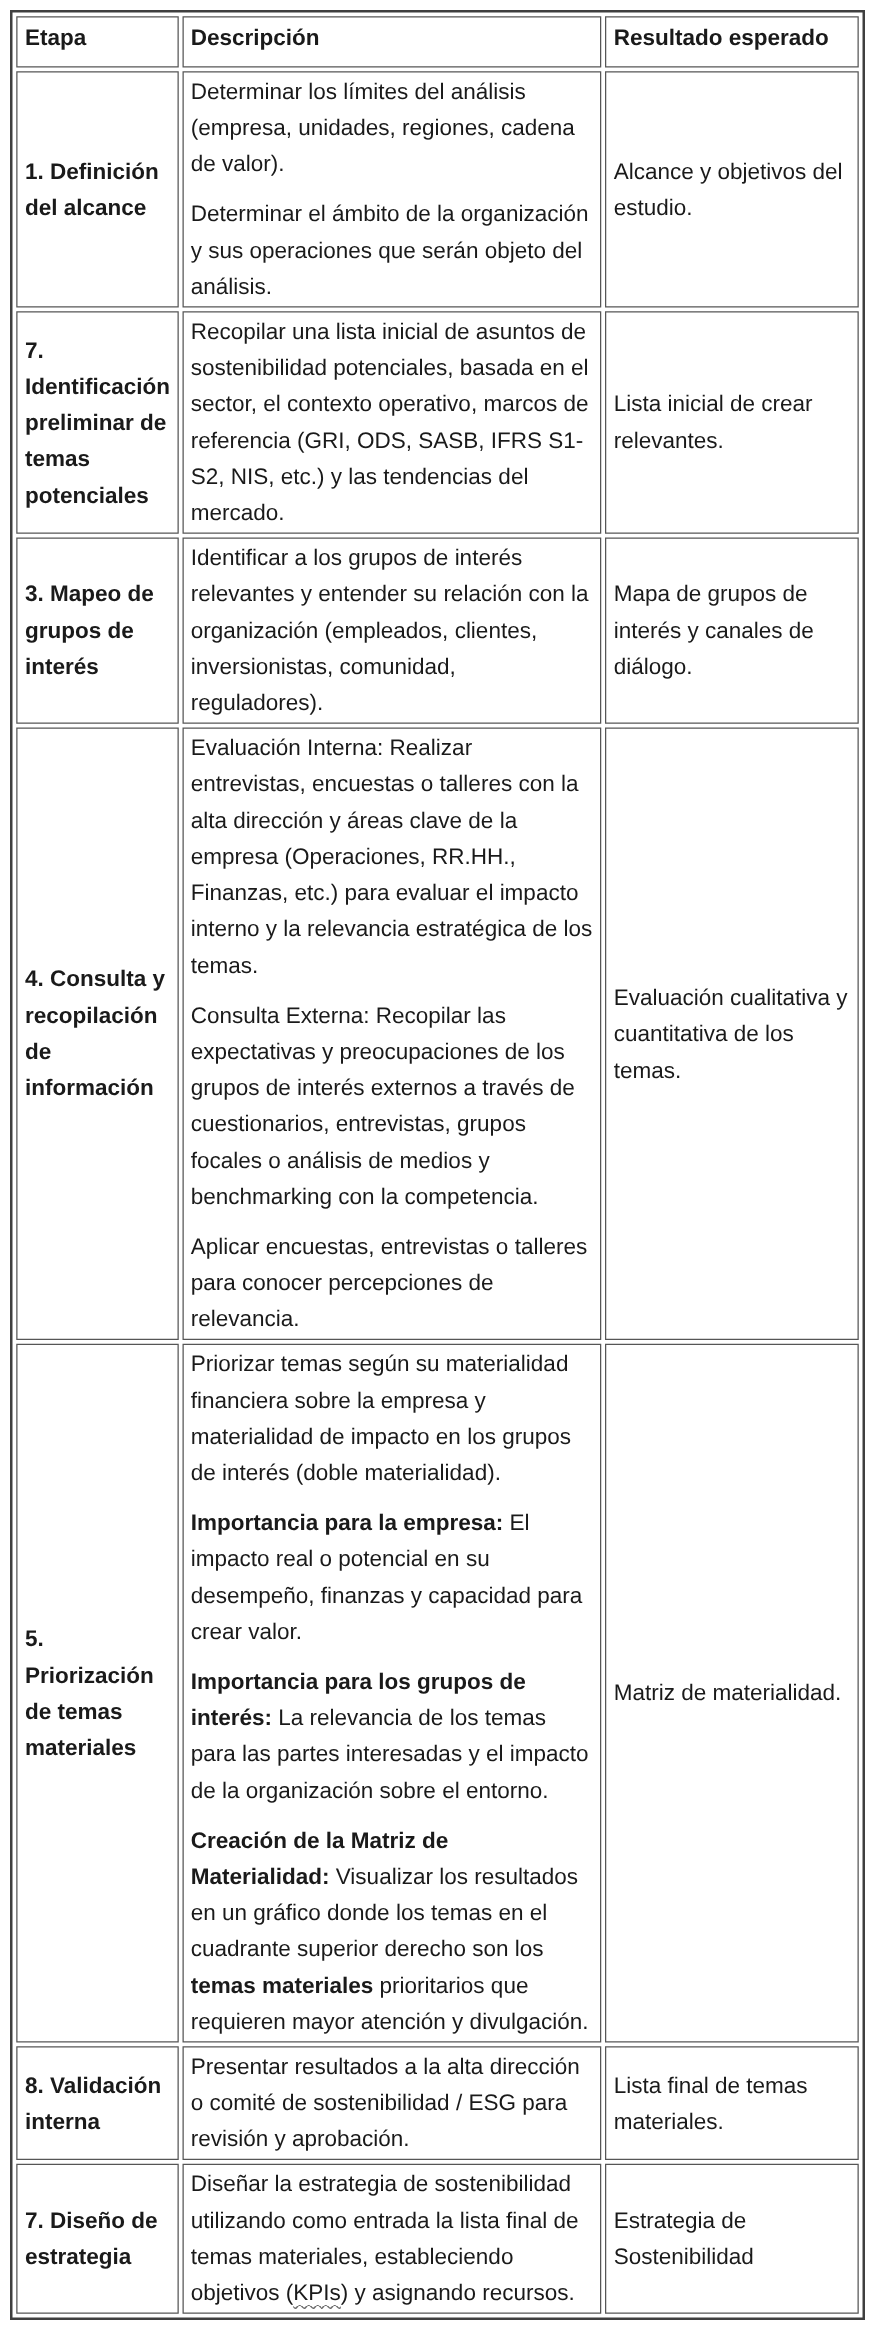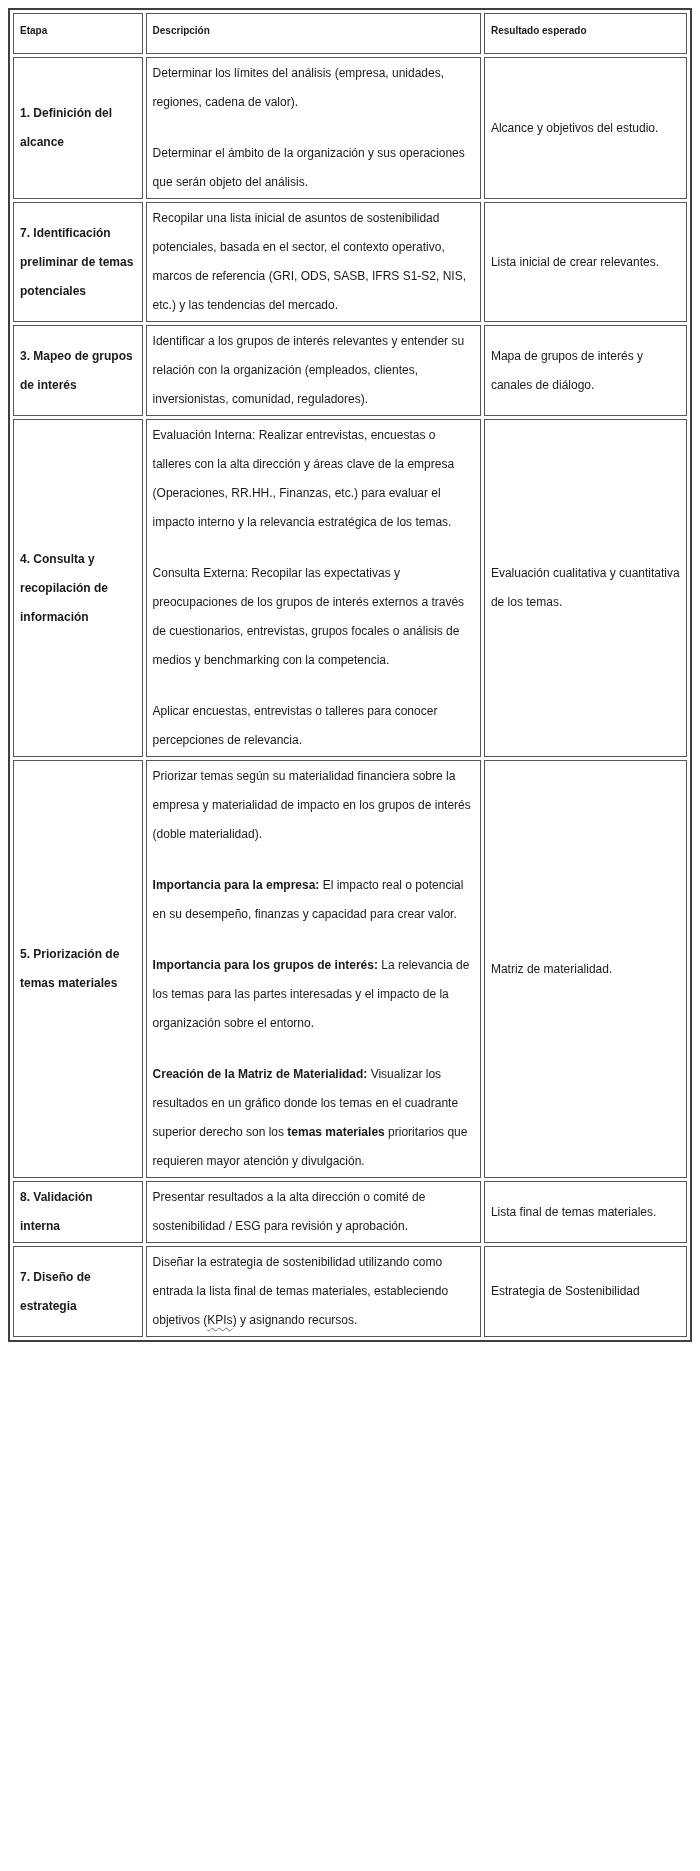--- a/index.html
+++ b/index.html
@@ -21,42 +21,42 @@
     width: 684px;
     table-layout: fixed;
     border-collapse: separate;
     border-spacing: 3px;
     border: 2px solid #3f3f3f;
     background: #ffffff;
   }
   th, td {
     border: 1px solid #565656;
     padding: 1px 6px;
-    font-size: 12px;
+    font-size: 18px;
     line-height: 29px;
     vertical-align: middle;
     overflow: hidden;
   }
   th {
     text-align: left;
     vertical-align: top;
     font-weight: bold;
-    font-size: 10px;
+    font-size: 18px;
     height: 36px;
     padding-top: 2px;
   }
   td.etapa {
     font-weight: bold;
     margin-left: 20px;
   }
   td p {
     margin: 0;
   }
   td p + p {
-    margin-top: 22px;
+    margin-top: 11px;
   }
   b { font-weight: bold; }
   .wavy {
     text-decoration: underline;
     text-decoration-style: wavy;
     text-decoration-color: #6b6b6b;
     text-decoration-thickness: 1px;
     text-underline-offset: 3px;
   }
 </style>

